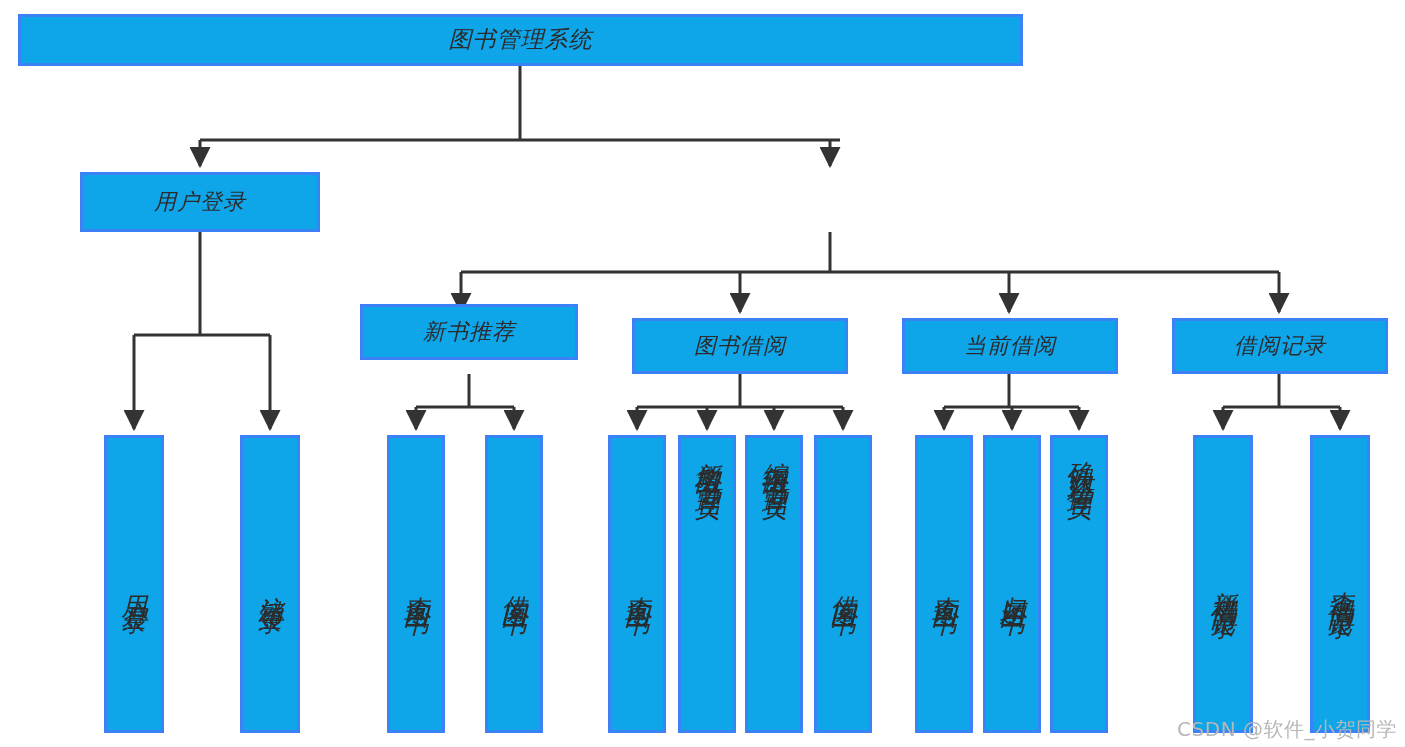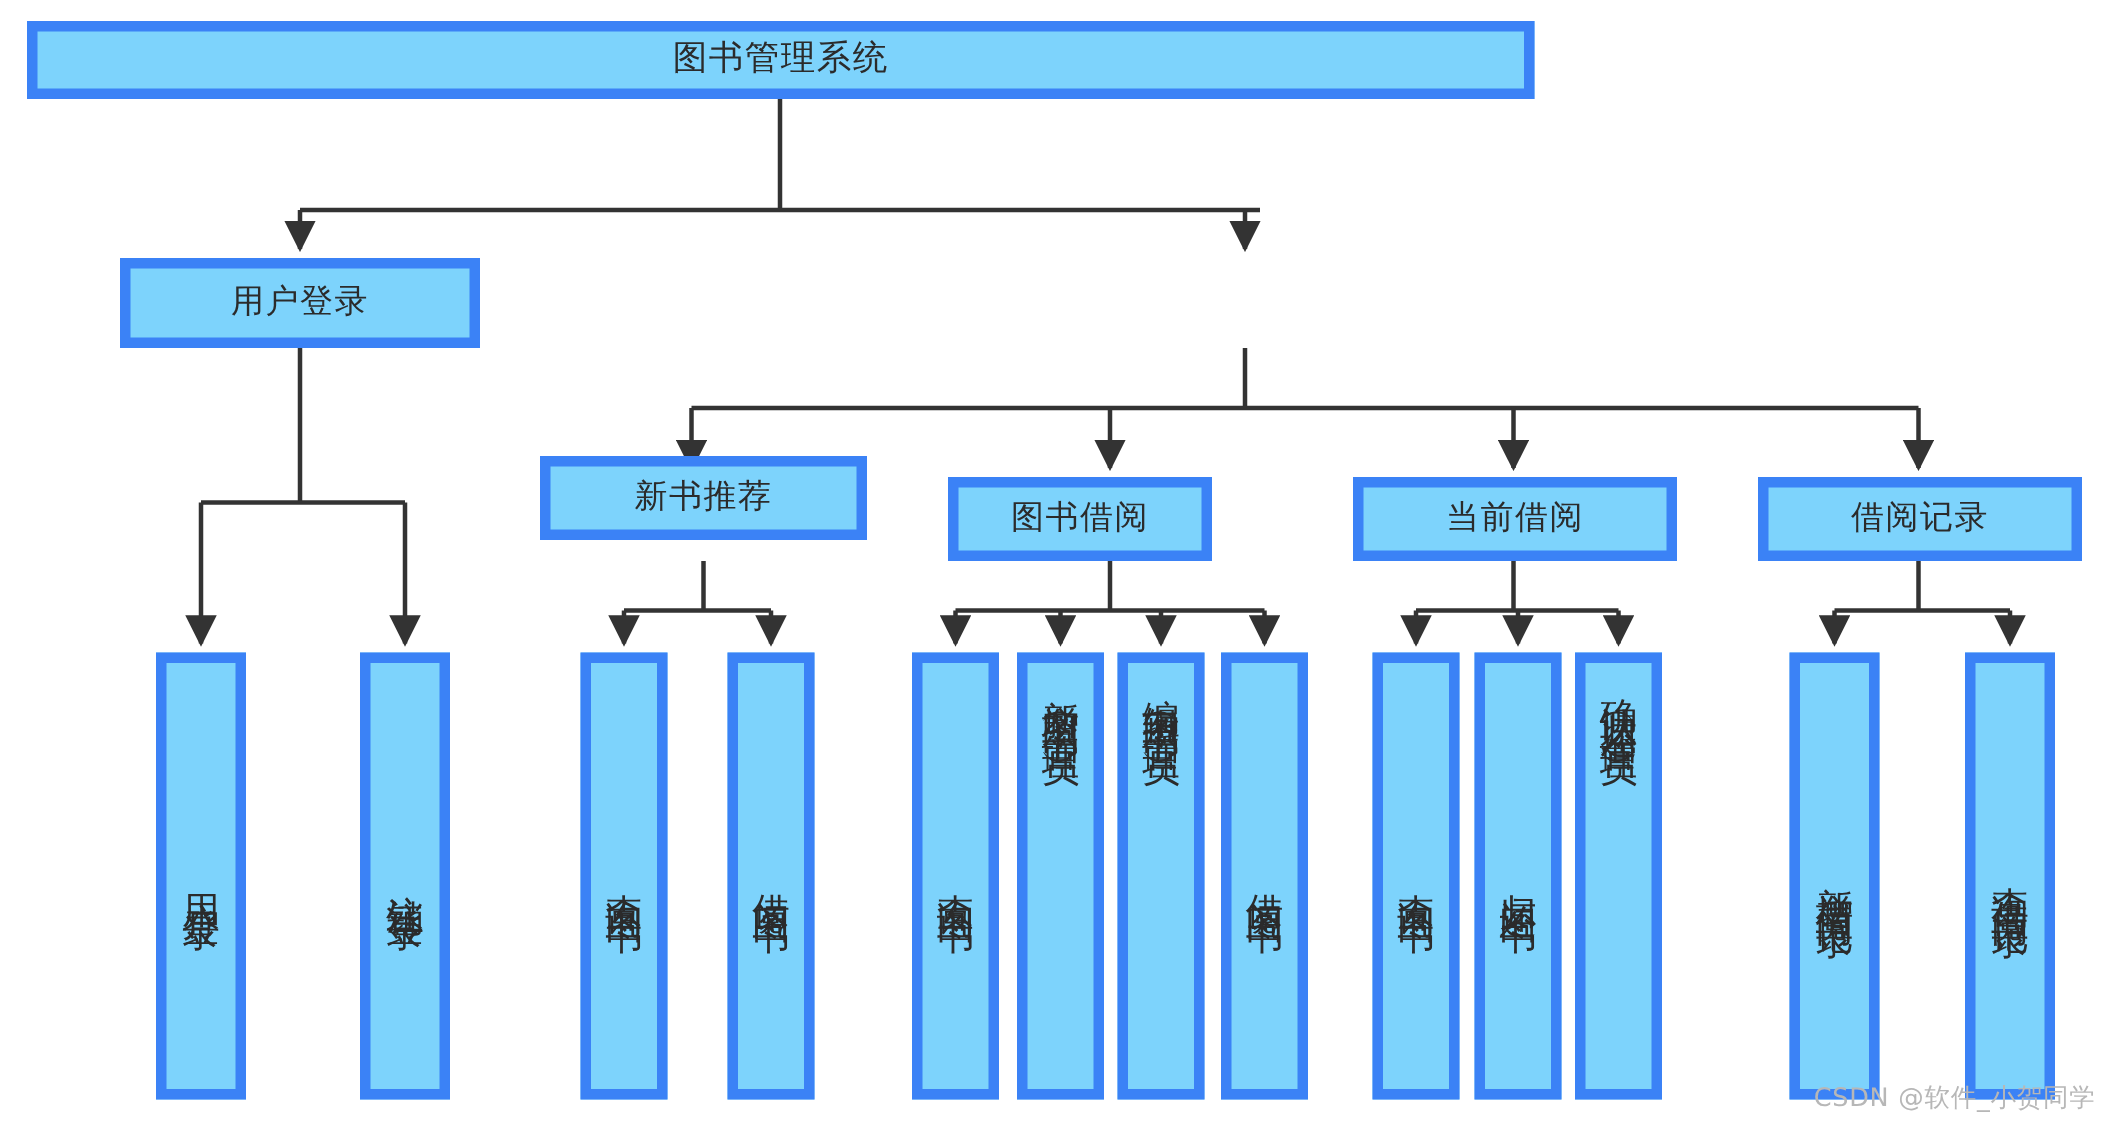--- a/index.html
+++ b/index.html
@@ -22,26 +22,27 @@
     position: absolute;
     left: 0;
     top: 0;
     width: 1405px;
     height: 747px;
     pointer-events: none;
   }
   .node {
     position: absolute;
     box-sizing: border-box;
-    background: #7dd3fc;
-    border: 7px solid #3b82f6;
+    background: #0ea5e9;
+    border: 3px solid #3b82f6;
     display: flex;
     align-items: center;
     justify-content: center;
     color: #2b2b2b;
+    font-style: italic;
   }
   .node .label {
     display: block;
     text-align: center;
     line-height: 1.18;
     color: #2b2b2b;
     white-space: nowrap;
   }
   
   .node.horiz .label {
@@ -66,21 +67,21 @@
     white-space: pre;
   }
   .node.vert.center .label {
     margin-top: auto;
     margin-bottom: auto;
   }
   #watermark {
     position: absolute;
     right: 8px;
     bottom: 4px;
-    font-size: 17px;
+    font-size: 20px;
     color: #b7b7b7;
     letter-spacing: 0.5px;
     user-select: none;
   }
 </style>
 </head>
 <body>
 
 <div id="canvas">
 
@@ -138,21 +139,21 @@
     <span class="label">图书管理系统</span>
   </div>
 
   <div class="node horiz" style="left: 80px; top: 172px; width: 240px; height: 60px;">
     <span class="label">用户登录</span>
   </div>
 
   <div class="node horiz" style="left: 360px; top: 304px; width: 218px; height: 56px;">
     <span class="label">新书推荐</span>
   </div>
-  <div class="node horiz" style="left: 632px; top: 318px; width: 176px; height: 56px;">
+  <div class="node horiz" style="left: 632px; top: 318px; width: 216px; height: 56px;">
     <span class="label">图书借阅</span>
   </div>
   <div class="node horiz" style="left: 902px; top: 318px; width: 216px; height: 56px;">
     <span class="label">当前借阅</span>
   </div>
   <div class="node horiz" style="left: 1172px; top: 318px; width: 216px; height: 56px;">
     <span class="label">借阅记录</span>
   </div>
 
   <div class="node vert center" style="left: 104px; top: 435px; width: 60px; height: 298px;">

